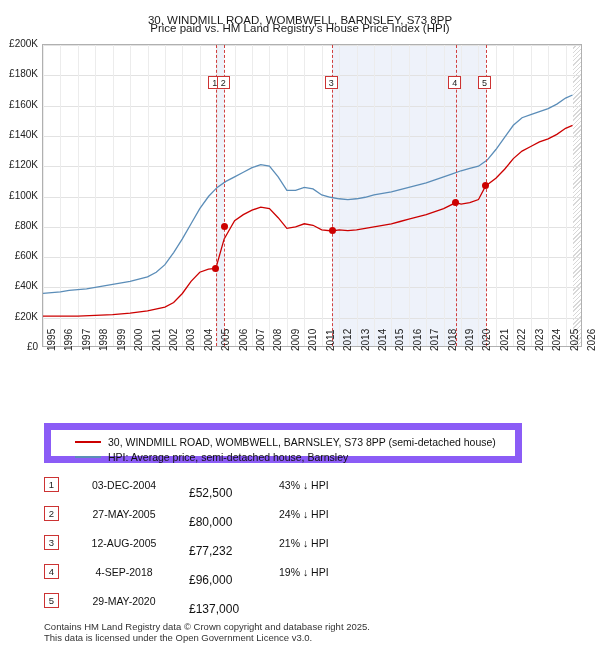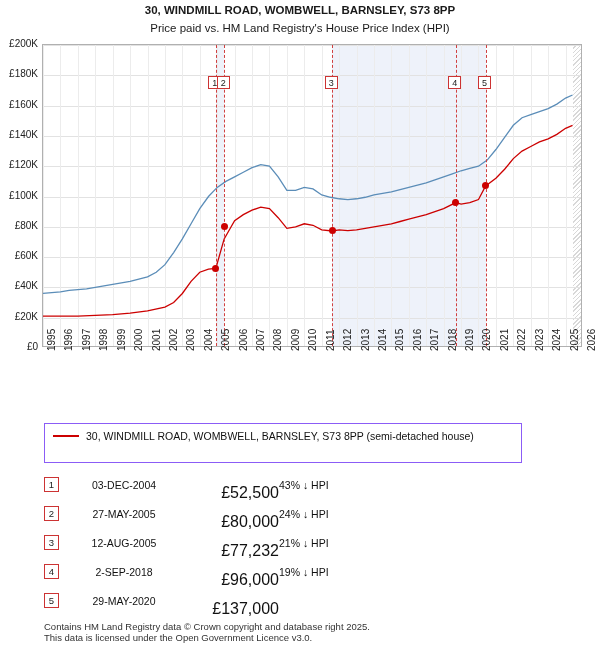--- a/index.html
+++ b/index.html
@@ -20,21 +20,21 @@
     height: 650px;
   }
   .title {
     position: absolute;
     left: 0;
     width: 600px;
     text-align: center;
     font-size: 11.5px;
     color: #1a1a1a;
   }
-  #title1 { top: 4px; font-weight: bold; }
+  #title1 { top: 14px; }
   #title2 { top: 22px; }
 
   
   #plot-area {
     position: absolute;
     left: 42px;
     top: 44px;
     width: 540px;
     height: 303px;
     border: 1px solid #b0b0b0;
@@ -121,24 +121,24 @@
     box-sizing: border-box;
   }
 
   
   #legend {
     position: absolute;
     left: 44px;
     top: 423px;
     width: 478px;
     height: 40px;
-    border: 1px solid #8b5cf6;
+    border: 7px solid #8b5cf6;
     box-sizing: border-box;
     background: #fff;
-    padding: 4px 8px;
+    padding: 4px 24px;
   }
   .legend-row {
     display: flex;
     align-items: center;
     height: 15px;
   }
   .legend-swatch {
     width: 26px;
     height: 0;
     border-top-width: 2px;
@@ -177,22 +177,21 @@
   }
   .tdate {
     width: 130px;
     text-align: center;
     font-size: 10.5px;
     color: #111;
     flex: none;
   }
   .tprice {
     width: 90px;
-    text-align: right;
-    font-size: 16px;
+    font-size: 12px;
     color: #111;
     flex: none;
     margin-top: 16px;
   }
   .tdelta {
     width: 120px;
     font-size: 10.5px;
     color: #111;
     flex: none;
   }
@@ -337,20 +336,24 @@
       <div class="evbox" style="left: 324.835px; top: 76px;">3</div>
       <div class="evbox" style="left: 448.339px; top: 76px;">4</div>
       <div class="evbox" style="left: 478.126px; top: 76px;">5</div>
     </div>
 
   <div id="legend">
     <div class="legend-row">
       <span class="legend-swatch" style="border-top-color:#cc0000"></span>
       <span class="legend-text">30, WINDMILL ROAD, WOMBWELL, BARNSLEY, S73 8PP (semi-detached house)</span>
     </div>
+    <div class="legend-row">
+      <span class="legend-swatch" style="border-top-color:#5b8db8"></span>
+      <span class="legend-text">HPI: Average price, semi-detached house, Barnsley</span>
+    </div>
   </div>
 
   <div id="table">
       <div class="trow">
         <div class="tnum">1</div>
         <div class="tdate">03-DEC-2004</div>
         <div class="tprice">£52,500</div>
         <div class="tdelta">43% ↓ HPI</div>
       </div>
       <div class="trow">
@@ -360,21 +363,21 @@
         <div class="tdelta">24% ↓ HPI</div>
       </div>
       <div class="trow">
         <div class="tnum">3</div>
         <div class="tdate">12-AUG-2005</div>
         <div class="tprice">£77,232</div>
         <div class="tdelta">21% ↓ HPI</div>
       </div>
       <div class="trow">
         <div class="tnum">4</div>
-        <div class="tdate">2-SEP-2018</div>
+        <div class="tdate">4-SEP-2018</div>
         <div class="tprice">£96,000</div>
         <div class="tdelta">19% ↓ HPI</div>
       </div>
       <div class="trow">
         <div class="tnum">5</div>
         <div class="tdate">29-MAY-2020</div>
         <div class="tprice">£137,000</div>
       </div>
     </div>
 

